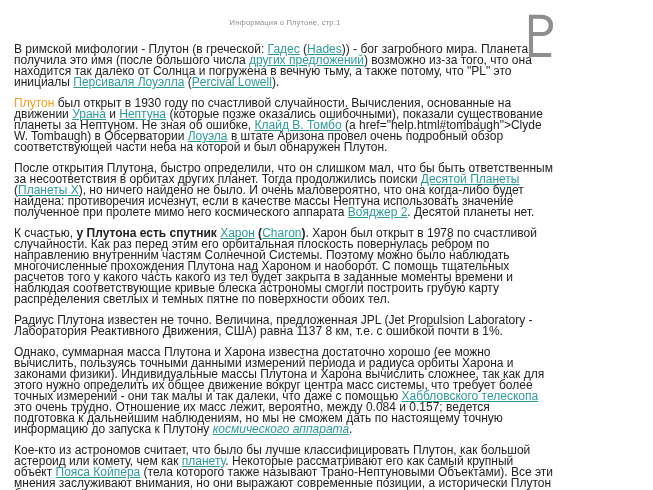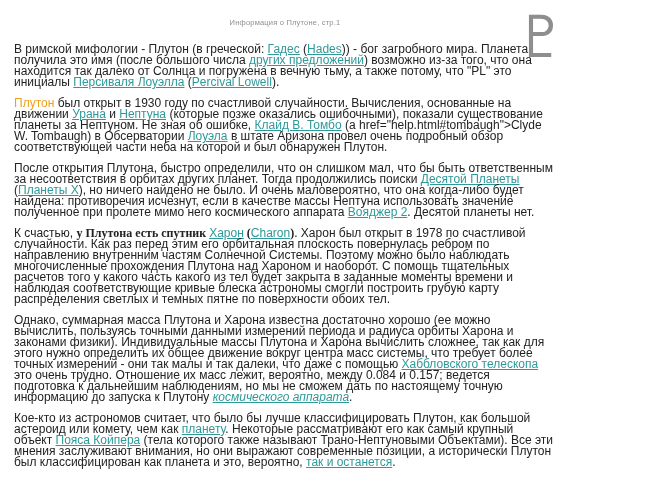--- a/index.html
+++ b/index.html
@@ -36,37 +36,38 @@
     right: 16px;
   }
   .para {
     margin: 0 0 10px 0;
     font-size: 12px;
     line-height: 11px;
     color: #222222;
     text-align: left;
   }
   .seg-plain { color: #222222; }
-  .seg-bold { font-weight: bold; font-family: Liberation Serif, serif; }
+  .seg-bold { font-weight: bold; }
   .seg-orange { color: #f0a020; }
   .seg-link, .seg-boldlink, .seg-italiclink {
     color: #2e9999;
     text-decoration: underline;
     cursor: pointer;
   }
   .seg-boldlink { font-weight: normal; }
   .seg-italiclink { font-style: italic; }
 </style>
 </head>
 <body>
 
 <div class="page">
   <div class="page-header">Информация о Плутоне, стр.1</div>
   <div class="pluto-logo">♇</div>
   <div class="doc-body">
       <p class="para"><span class="seg-plain">В римской мифологии  - Плутон (в греческой: </span><span class="seg-link">Гадес</span><span class="seg-plain"> (</span><span class="seg-link">Hades</span><span class="seg-plain">)) - бог загробного мира. Планета получила это имя (после большого  числа </span><span class="seg-link">других предложений</span><span class="seg-plain">)  возможно из-за того, что она находится так далеко от Солнца и погружена в вечную тьму, а также потому, что "PL" это инициалы  </span><span class="seg-link">Персиваля Лоуэлла</span><span class="seg-plain"> (</span><span class="seg-link">Percival Lowell</span><span class="seg-plain">).</span></p>
       <p class="para"><span class="seg-orange">Плутон</span><span class="seg-plain"> был  открыт  в 1930 году по счастливой случайности. Вычисления, основанные на движении </span><span class="seg-link">Урана</span><span class="seg-plain"> и </span><span class="seg-link">Нептуна</span><span class="seg-plain"> (которые позже оказались ошибочными),  показали  существование планеты за Нептуном. Не зная об ошибке, </span><span class="seg-link">Клайд  В. Томбо</span><span class="seg-plain"> (a href="help.html#tombaugh"&gt;Clyde W. Tombaugh) в Обсерватории </span><span class="seg-link">Лоуэла</span><span class="seg-plain"> в штате Аризона провел очень подробный обзор соответствующей части неба на которой и был  обнаружен Плутон.</span></p>
       <p class="para"><span class="seg-plain">После открытия  Плутона, быстро определили, что он  слишком мал,  что бы  быть  ответственным за несоответствия в орбитах других планет. Тогда продолжились  поиски </span><span class="seg-link">Десятой Планеты</span><span class="seg-plain"> (</span><span class="seg-link">Планеты X</span><span class="seg-plain">),  но ничего  найдено не  было.  И очень  маловероятно, что она когда-либо будет найдена: противоречия исчезнут, если в качестве массы Нептуна использовать значение полученное при пролете мимо него космического аппарата </span><span class="seg-link">Вояджер 2</span><span class="seg-plain">. Десятой планеты нет.</span></p>
       <p class="para"><span class="seg-plain">К счастью, </span><span class="seg-bold">у Плутона есть спутник </span><span class="seg-boldlink">Харон</span><span class="seg-bold"> (</span><span class="seg-boldlink">Charon</span><span class="seg-bold">)</span><span class="seg-plain">. Харон был открыт  в 1978 по счастливой случайности. Как раз перед этим его орбитальная плоскость повернулась ребром по направлению внутренним частям Солнечной Системы. Поэтому можно было наблюдать многочисленные прохождения Плутона над Хароном и  наоборот. С помощь тщательных  расчетов того у какого часть какого из тел будет закрыта в заданные моменты  времени и наблюдая соответствующие кривые блеска астрономы смогли построить грубую карту распределения светлых и темных пятне по поверхности обоих тел.</span></p>
+      <p class="para"><span class="seg-plain">Радиус Плутона известен не точно. Величина, предложенная JPL (Jet Propulsion Laboratory - Лаборатория Реактивного Движения, США) равна 1137 8 км, т.е. с ошибкой почти  в 1%.</span></p>
       <p class="para"><span class="seg-plain">Однако, суммарная масса Плутона и Харона известна достаточно хорошо (ее можно вычислить, пользуясь точными данными измерений  периода и радиуса орбиты Харона и законами физики).  Индивидуальные массы Плутона и Харона вычислить сложнее, так как для этого нужно определить их общее движение вокруг центра масс системы, что требует более точных измерений - они так малы и так далеки,  что даже с помощью </span><span class="seg-link">Хаббловского телескопа</span><span class="seg-plain"> это очень трудно. Отношение их масс лежит, вероятно, между 0.084 и 0.157;  ведется подготовка к дальнейшим наблюдениям,  но мы не сможем дать  по настоящему точную информацию до запуска к Плутону </span><span class="seg-italiclink">космического аппарата</span><span class="seg-plain">.</span></p>
       <p class="para"><span class="seg-plain">Кое-кто из астрономов считает, что было бы лучше классифицировать  Плутон, как большой астероид или комету, чем как </span><span class="seg-link">планету</span><span class="seg-plain">. Некоторые рассматривают его как самый крупный объект </span><span class="seg-link">Пояса Койпера</span><span class="seg-plain"> (тела которого также называют Трано-Нептуновыми Объектами). Все эти мнения заслуживают внимания, но они выражают современные позиции, а исторически Плутон был классифицирован как планета и это, вероятно, </span><span class="seg-link">так и останется</span><span class="seg-plain">.</span></p>
     </div>
 </div>
 
 </body></html>

